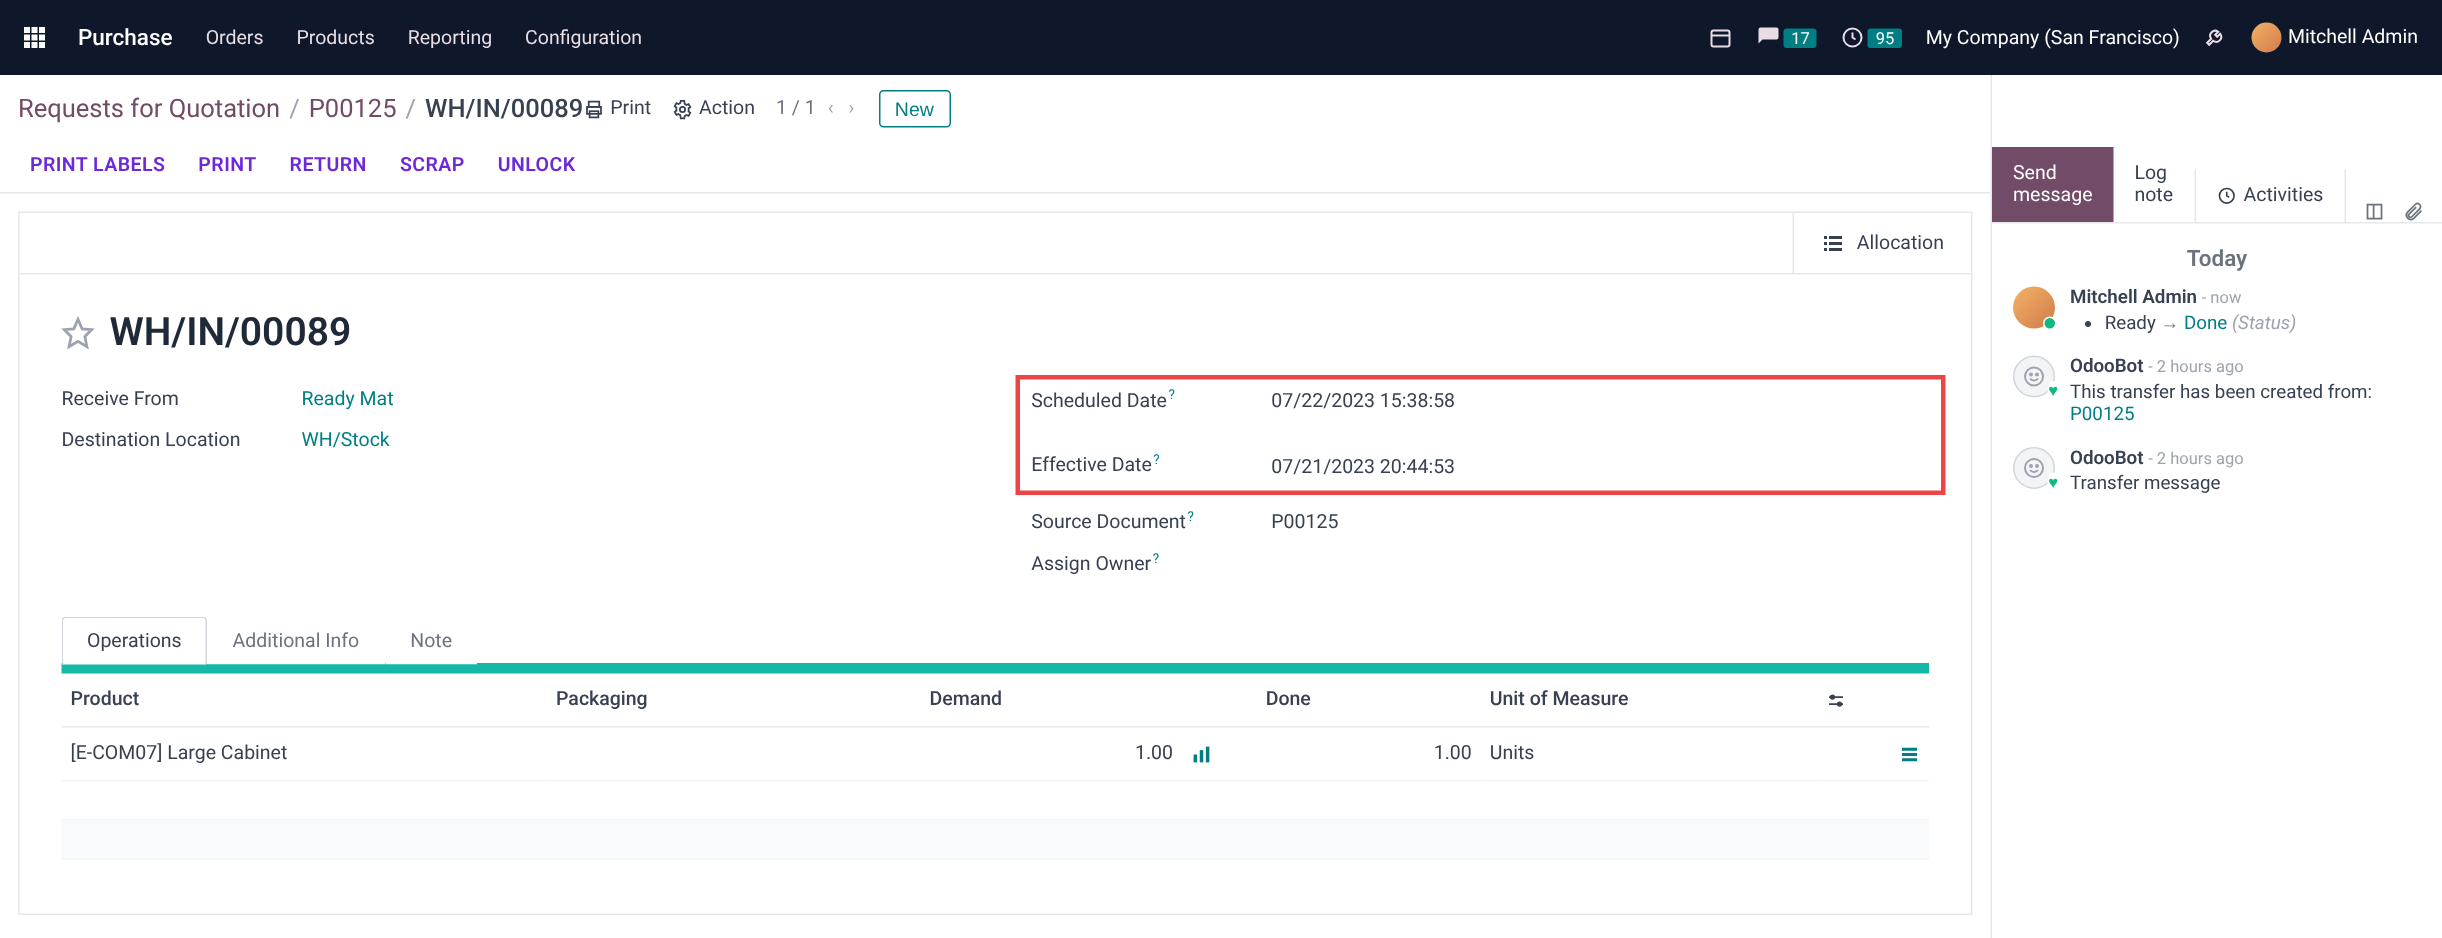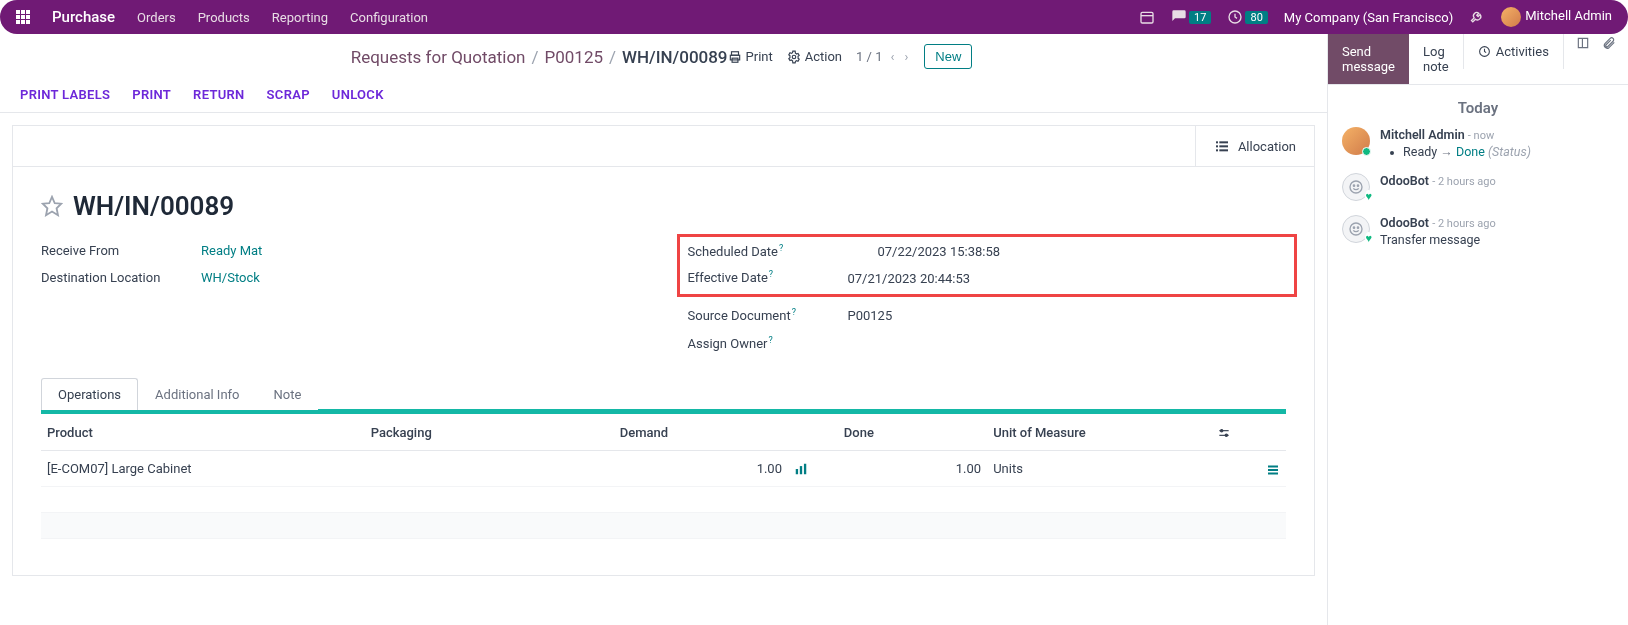--- a/index.html
+++ b/index.html
@@ -1,36 +1,36 @@
 <!DOCTYPE html>
 <html><head>
 <meta charset="utf-8">
 <style>
   * { box-sizing: border-box; margin: 0; padding: 0; }
   body { font-family: -apple-system, BlinkMacSystemFont, "Segoe UI", Roboto, sans-serif; font-size: 13px; color: #374151; background: #fff; }
 
   
-  .topbar { background: #701a75; color: #fff; height: 34px; display: flex; align-items: center; padding: 0 16px; justify-content: space-between; border-radius: 17px; }
+  .topbar { background: #0f172a; color: #fff; height: 50px; display: flex; align-items: center; padding: 0 16px; justify-content: space-between; }
   .topbar-left { display: flex; align-items: center; gap: 22px; }
   .apps-icon { display: inline-flex; flex-wrap: wrap; width: 14px; height: 14px; gap: 1px; }
   .apps-icon span { width: 4px; height: 4px; background: #fff; }
   .app-title { font-size: 15px; font-weight: 500; }
   .nav-link { color: #e8dde5; font-size: 13px; cursor: pointer; }
   .topbar-right { display: flex; align-items: center; gap: 16px; font-size: 13px; }
   .badge-green { background: #017e84; color: #fff; border-radius: 2px; padding: 0 5px; font-size: 11px; margin-left: 2px; }
   .avatar { width: 20px; height: 20px; border-radius: 50%; background: linear-gradient(135deg,#f5b267,#d07b4a); display:inline-block; vertical-align:middle; margin-right:4px;}
   .tb-icon { display:inline-flex; align-items:center; color:#e8dde5; }
 
   
   .main { display: flex; height: calc(625px - 34px); }
   .content { flex: 1; overflow: auto; border-right: 1px solid #e5e7eb; }
   .sidebar { width: 300px; flex-shrink: 0; display:flex; flex-direction:column; }
 
   
-  .crumbrow { display: flex; align-items: center; justify-content: center; padding: 10px 16px 6px 12px; }
+  .crumbrow { display: flex; align-items: center; justify-content: flex-start; padding: 10px 16px 6px 12px; }
   .crumbs { font-size: 17px; display:flex; gap:6px; align-items:baseline; }
   .crumb-link { color: #714B67; cursor:pointer; }
   .crumb-sep { color: #9ca3af; }
   .crumb-current { color: #374151; font-weight: 500; }
   .actions-right { display: flex; align-items: center; gap: 14px; color:#374151; }
   .act-btn { display:inline-flex; align-items:center; gap:4px; cursor:pointer; font-size:13px; }
   .pager { color:#6b7280; display:flex; align-items:center; gap:6px; }
   .pager-arrow { color:#9ca3af; padding:0 2px; }
   .new-btn { border:1px solid #017e84; color:#017e84; background:#fff; padding:4px 10px; border-radius:3px; cursor:pointer; font-size:13px; }
 
@@ -58,33 +58,33 @@
   .fields { display:flex; gap:48px; }
   .col { flex:1; }
   .field { display:flex; margin-bottom:12px; align-items:baseline; }
   .flabel { width:160px; color:#374151; font-size:13px; position:relative; }
   .fval { color:#374151; font-size:13px; }
   .fval.link { color:#017e84; cursor:pointer; }
   .qmark { color:#017e84; font-size:9px; vertical-align:super; margin-left:1px; }
   .highlight-box { border:3px solid #ef4444; padding:6px 8px; margin:-9px -11px 10px -11px; }
 
   
-  .tabs { display:flex; border-bottom:5px solid #14b8a6; margin-top:14px; }
+  .tabs { display:flex; border-bottom:7px solid #14b8a6; margin-top:14px; }
   .tab { padding:8px 16px; border:1px solid transparent; border-bottom:none; color:#6b7280; cursor:pointer; font-size:13px; border-radius:3px 3px 0 0; position:relative; top:1px; background:#fff;}
   .tab.active { border-color:#d1d5db; color:#374151; background:#fff; }
   
   table.lines { width:100%; border-collapse:collapse; }
   table.lines th { text-align:left; font-weight:500; font-size:13px; color:#374151; padding:10px 6px; border-bottom:1px solid #e5e7eb; }
   table.lines td { padding:10px 6px; border-bottom:1px solid #f3f4f6; font-size:13px; }
   .right { text-align:right; }
   .kebab { text-align:right; color:#6b7280; }
   .rowend { text-align:right; }
 
   
-  .chat-top { display:flex; border-bottom:1px solid #e5e7eb; align-items:flex-start; }
+  .chat-top { display:flex; border-bottom:1px solid #e5e7eb; align-items:flex-end;margin-top:48px; }
   .send-btn { background:#714B67; color:#fff; padding:10px 14px; font-size:13px; cursor:pointer; }
   .log-btn { padding:10px 14px; font-size:13px; cursor:pointer; color:#374151; }
   .activities-box { border:1px solid #e5e7eb; border-top:none; border-bottom:none; padding:10px 14px; font-size:13px; display:flex; align-items:center; gap:5px; cursor:pointer; }
   .chat-icons { margin-left:auto; display:flex; gap:12px; align-items:center; padding:0 12px; color:#6b7280; font-size:13px;}
   .chat-body { padding:10px 14px; overflow:auto; flex:1; }
   .today { text-align:center; color:#6b7280; font-size:15px; margin:4px 0 10px; font-weight:600;}
   .msg { display:flex; gap:10px; margin-bottom:14px; }
   .msg-av { width:28px; height:28px; border-radius:50%; flex-shrink:0; background:#f3f4f6; display:flex; align-items:center; justify-content:center; position:relative;}
   .msg-av.user { background: linear-gradient(135deg,#f5b267,#d07b4a);}
   .msg-av.bot { border:1px solid #d1d5db; color:#9ca3af;}
@@ -132,21 +132,21 @@
         <svg width="16" height="16" viewBox="0 0 24 24" fill="currentColor">
           <path d="M20 2H4a2 2 0 0 0-2 2v14l4-4h14a2 2 0 0 0 2-2V4a2 2 0 0 0-2-2z"></path>
         </svg>
         <span class="badge-green">17</span>
       </span>
     <span class="tb-icon">
         <svg width="16" height="16" viewBox="0 0 24 24" fill="none" stroke="currentColor" stroke-width="2">
           <circle cx="12" cy="12" r="9"></circle>
           <polyline points="12 7 12 12 15 14"></polyline>
         </svg>
-        <span class="badge-green">80</span>
+        <span class="badge-green">95</span>
       </span>
     <span>My Company (San Francisco)</span>
     <span class="tb-icon">
         <svg width="16" height="16" viewBox="0 0 24 24" fill="none" stroke="currentColor" stroke-width="2">
           <path d="M14.7 6.3a5 5 0 0 0-7 7l-4 4 2 2 4-4a5 5 0 0 0 7-7l-3 3-2-2 3-3z"></path>
         </svg>
       </span>
     <span><span class="avatar"></span><span>Mitchell Admin</span></span>
   </div>
 </div>
@@ -226,21 +226,21 @@
                 <div class="flabel">Receive From</div>
                 <div class="fval link">Ready Mat</div>
               </div>
               <div class="field">
                 <div class="flabel">Destination Location</div>
                 <div class="fval link">WH/Stock</div>
               </div>
             </div>
             <div class="col">
               <div class="highlight-box">
-                <div class="field" style="margin-bottom:10px;gap:30px;">
+                <div class="field" style="margin-bottom:27px;">
                   <div class="flabel"><span>Scheduled Date</span><span class="qmark">?</span></div>
                   <div class="fval">07/22/2023 15:38:58</div>
                 </div>
                 <div class="field" style="margin-bottom:2px;">
                   <div class="flabel"><span>Effective Date</span><span class="qmark">?</span></div>
                   <div class="fval">07/21/2023 20:44:53</div>
                 </div>
               </div>
               <div class="field">
                 <div class="flabel"><span>Source Document</span><span class="qmark">?</span></div>
@@ -361,20 +361,21 @@
             <svg width="16" height="16" viewBox="0 0 24 24" fill="none" stroke="currentColor" stroke-width="2">
               <circle cx="12" cy="12" r="9"></circle>
               <path d="M8 14s1.5 2 4 2 4-2 4-2"></path>
               <circle cx="9" cy="10" r="1" fill="currentColor"></circle>
               <circle cx="15" cy="10" r="1" fill="currentColor"></circle>
             </svg>
             <span class="heart">♥</span>
           </div>
         <div class="msg-body">
           <div class="msg-head"><span class="msg-name">OdooBot</span> <span class="msg-time">- <span>2 hours ago</span></span></div>
+          <div class="msg-content"><span>This transfer has been created from: </span><span class="mlink">P00125</span></div>
         </div>
       </div>
 
       <div class="msg">
         <div class="msg-av bot">
             <svg width="16" height="16" viewBox="0 0 24 24" fill="none" stroke="currentColor" stroke-width="2">
               <circle cx="12" cy="12" r="9"></circle>
               <path d="M8 14s1.5 2 4 2 4-2 4-2"></path>
               <circle cx="9" cy="10" r="1" fill="currentColor"></circle>
               <circle cx="15" cy="10" r="1" fill="currentColor"></circle>

